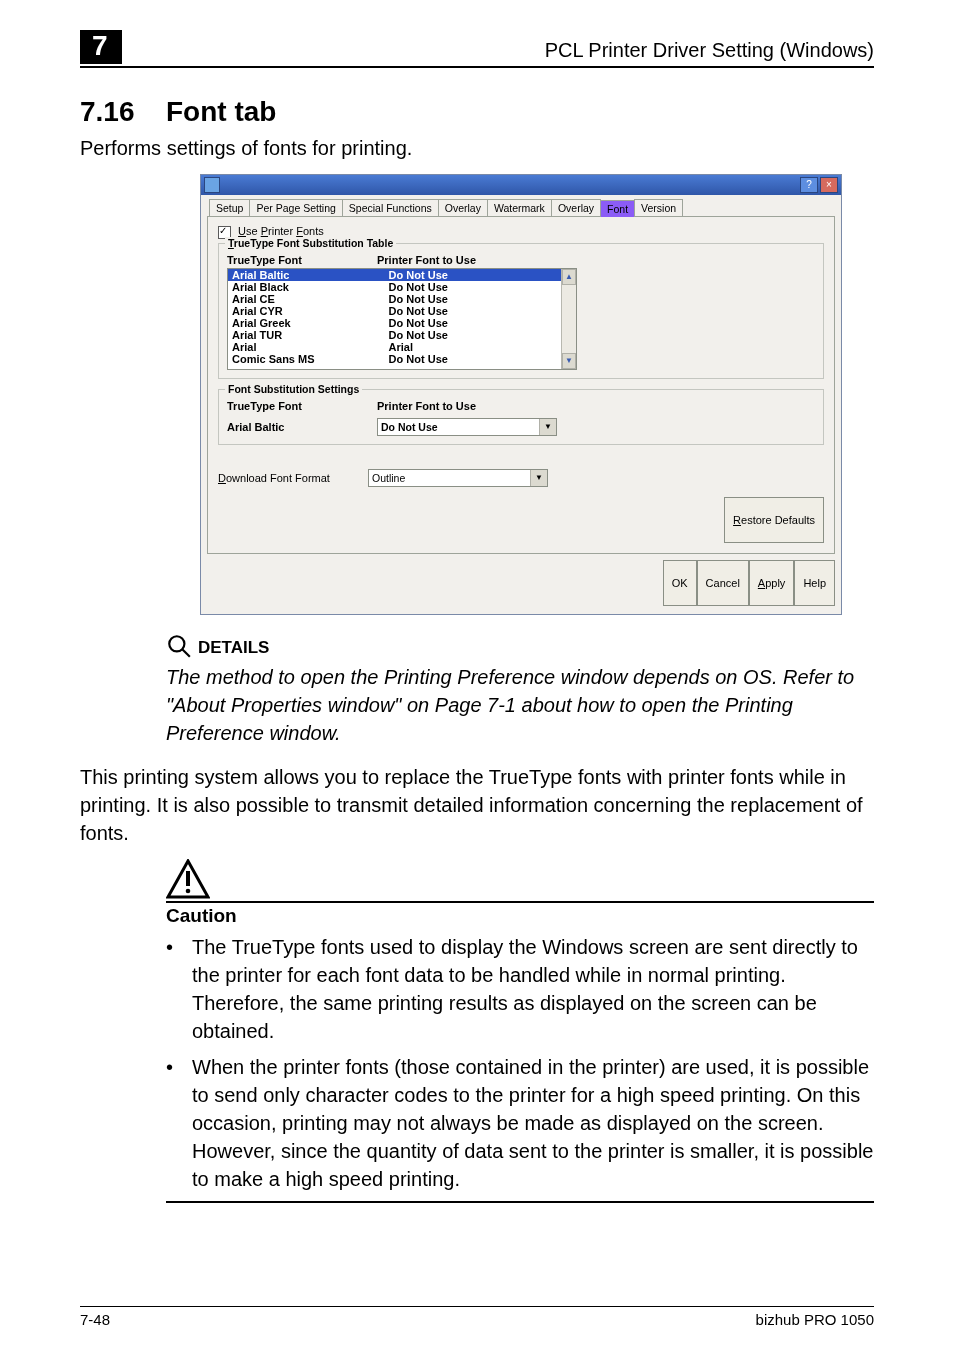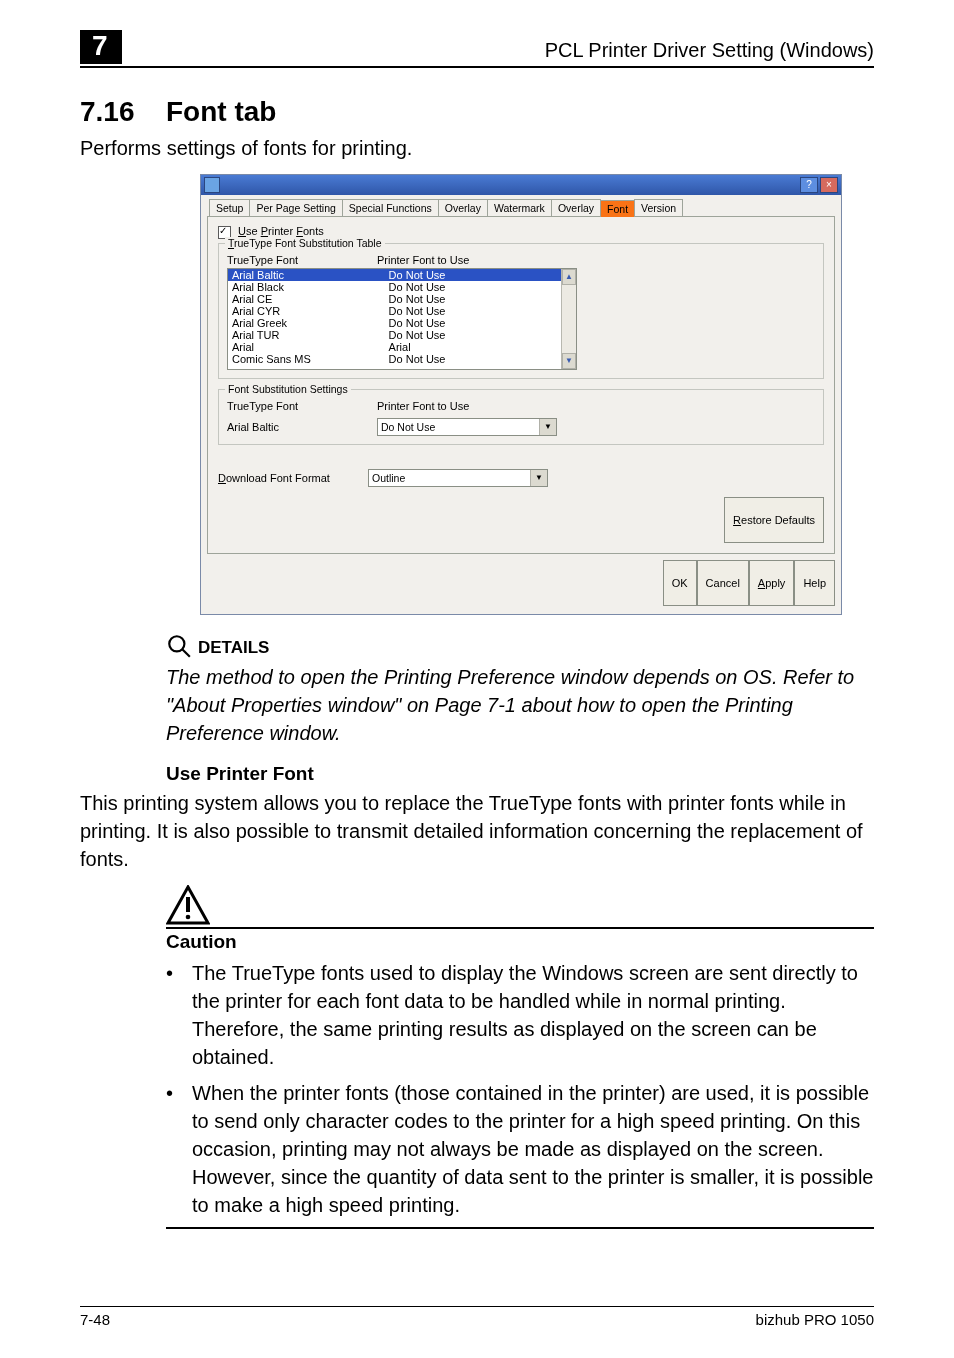--- a/index.html
+++ b/index.html
@@ -119,21 +119,21 @@
     border-bottom: none;
     padding: 2px 6px;
     background: #f2f0ec;
     margin-right: -1px;
     position: relative;
     font-size: 10.5px;
     white-space: nowrap;
     text-align: center;
   }
   .tab-active {
-    background: #f97316;
+    background: #8b5cf6;
     z-index: 2;
     top: 1px;
   }
   .tab-panel {
     border: 1px solid #9ea49a;
     border-top: none;
     padding: 8px 10px 10px 10px;
     background: #f2f0ec;
   }
   .chk-line { margin-bottom: 4px; }
@@ -151,20 +151,21 @@
     font-size: 10px;
     position: absolute;
     left: 0; top: -2px;
   }
   .under { text-decoration: underline; text-decoration-style: solid; }
   .grp {
     border: 1px solid #c4c6c0;
     margin-top: 2px;
     position: relative;
     padding: 10px 8px 8px 8px;
+    font-weight: bold;
   }
   .grp-legend {
     position: absolute;
     top: -7px; left: 6px;
     background: #f2f0ec;
     padding: 0 3px;
     font-size: 10.5px;
   }
   .cols-hdr {
     display: flex;
@@ -451,21 +452,20 @@
 
   <div class="details-row">
     <svg class="mag-icon" viewBox="0 0 24 24">
       <circle cx="10" cy="10" r="7" fill="none" stroke="#000" stroke-width="2"></circle>
       <line x1="15" y1="15" x2="22" y2="22" stroke="#000" stroke-width="2"></line>
     </svg>
     <div class="details-label">DETAILS</div>
   </div>
   <div class="details-body">The method to open the Printing Preference window depends on OS. Refer to "About Properties window" on Page 7-1 about how to open the Printing Preference window.</div>
 
-  <div class="sub-h">Use Printer Font</div>
   <div class="body-text body-para">This printing system allows you to replace the TrueType fonts with printer fonts while in printing. It is also possible to transmit detailed information concerning the replacement of fonts.</div>
 
   <div class="caution-block">
     <svg class="tri" viewBox="0 0 44 40">
       <polygon points="22,2 42,38 2,38" fill="none" stroke="#000" stroke-width="3"></polygon>
       <line x1="22" y1="12" x2="22" y2="27" stroke="#000" stroke-width="4"></line>
       <circle cx="22" cy="32" r="2.3" fill="#000"></circle>
     </svg>
     <div class="caution-rule"></div>
     <div class="caution-label">Caution</div>

